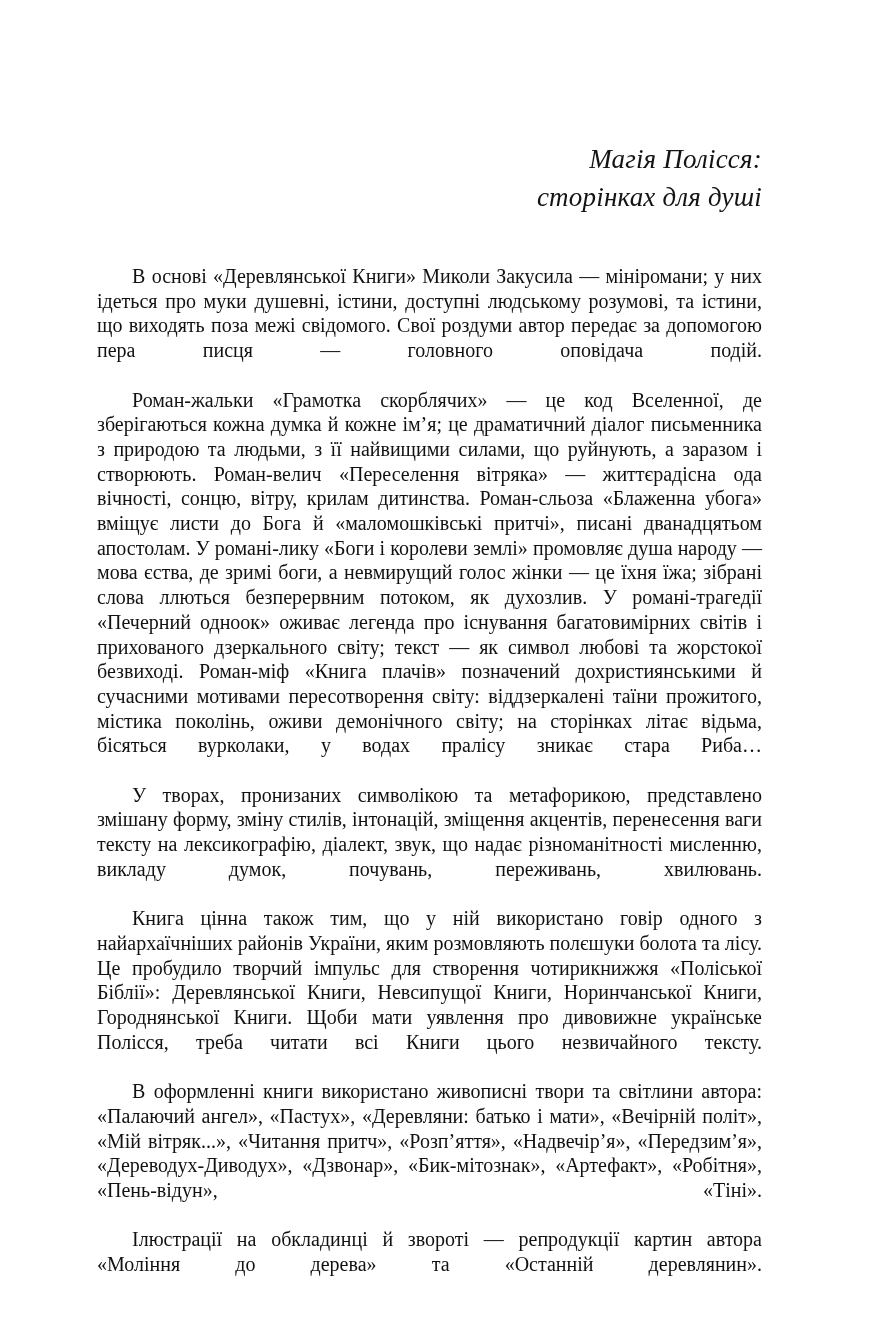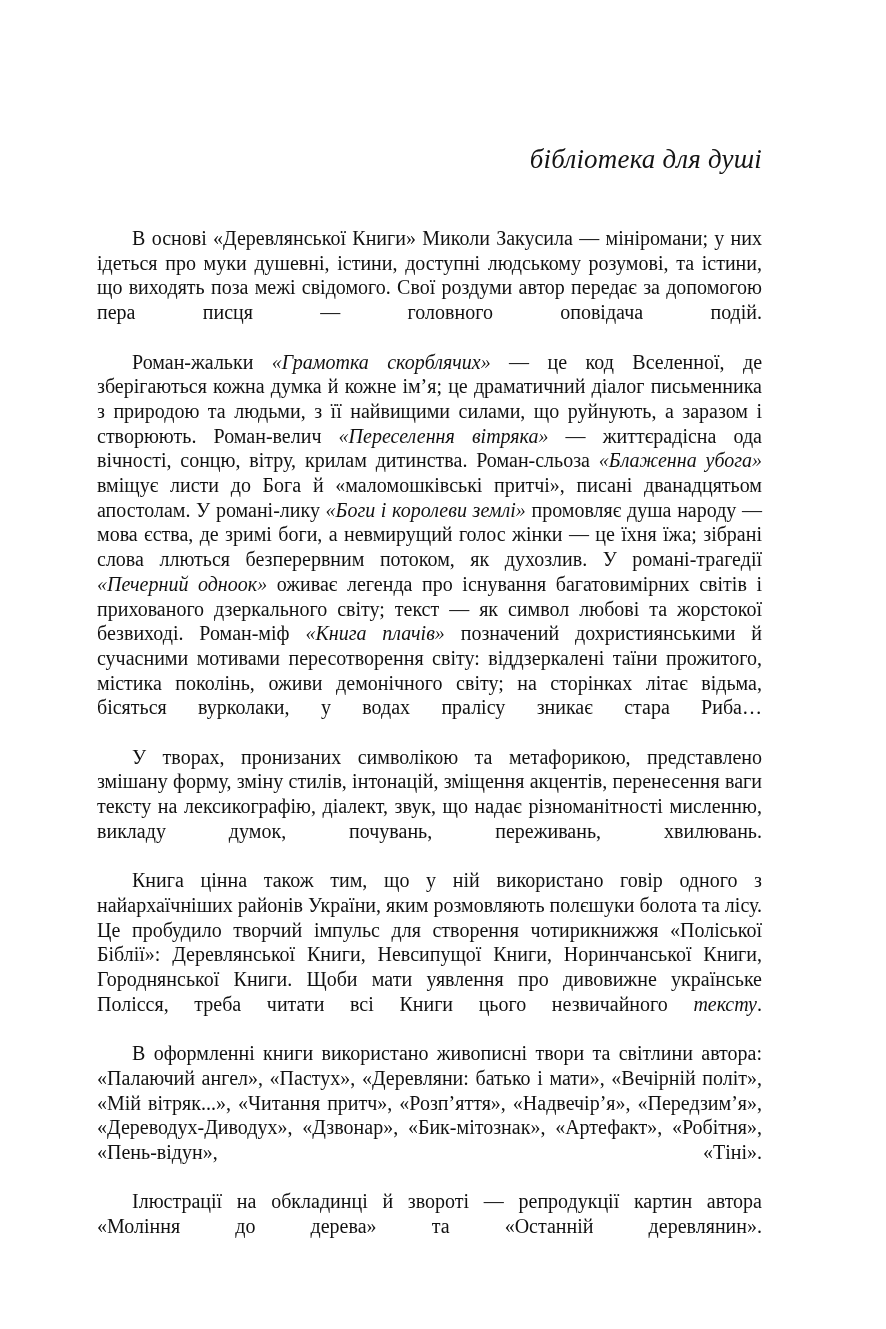--- a/index.html
+++ b/index.html
@@ -58,39 +58,39 @@
     text-indent: 35px;
     hyphens: manual;
     color: #111111;
   }
 
   p.para.gap-before {
     margin-top: 24.7px;
   }
 
   .it {
-    font-style: italic;
   }
 
   
   p.para:after {
     content: "";
     display: inline-block;
     width: 100%;
   }
 </style>
 </head>
 <body>
 
 <div class="page">
 
   <div class="content">
 
     <div class="title-block">
-      <span class="title-line">бібліотека для душі</span>
+      <span class="title-line">Магія Полісся:</span>
+      <span class="title-line">сторінках для душі</span>
     </div>
 
     <div class="body-block">
 
       <p class="para">
         <span>В основі «Деревлянської Книги» Миколи Закусила — мініромани; у них ідеться про муки душевні, істини, доступні людському розумові, та істини, що виходять поза межі свідомого. Свої роздуми автор передає за допомогою пера писця — головного оповідача подій.</span>
       </p>
 
       <p class="para">
         <span>Роман-жальки </span><span class="it">«Грамотка скорблячих»</span><span> — це код Вселенної, де зберігаються кожна думка й кожне ім’я; це драматичний діалог письменника з природою та людьми, з її найвищими силами, що руйнують, а заразом і створюють. Роман-велич </span><span class="it">«Переселення вітряка»</span><span> — життєрадісна ода вічності, сонцю, вітру, крилам дитинства. Роман-сльоза </span><span class="it">«Блаженна убога»</span><span> вміщує листи до Бога й «маломошківські притчі», писані дванадцятьом апостолам. У романі-лику </span><span class="it">«Боги і королеви землі»</span><span> промовляє душа народу — мова єства, де зримі боги, а невмирущий голос жінки — це їхня їжа; зібрані слова ллються безперервним потоком, як духозлив. У романі-трагедії </span><span class="it">«Печерний одноок»</span><span> оживає легенда про існування багатовимірних світів і прихованого дзеркального світу; текст — як символ любові та жорстокої безвиході. Роман-міф </span><span class="it">«Книга плачів»</span><span> позначений дохристиянськими й сучасними мотивами пересотворення світу: віддзеркалені таїни прожитого, містика поколінь, оживи демонічного світу; на сторінках літає відьма, бісяться вурколаки, у водах пралісу зникає стара Риба…</span>

